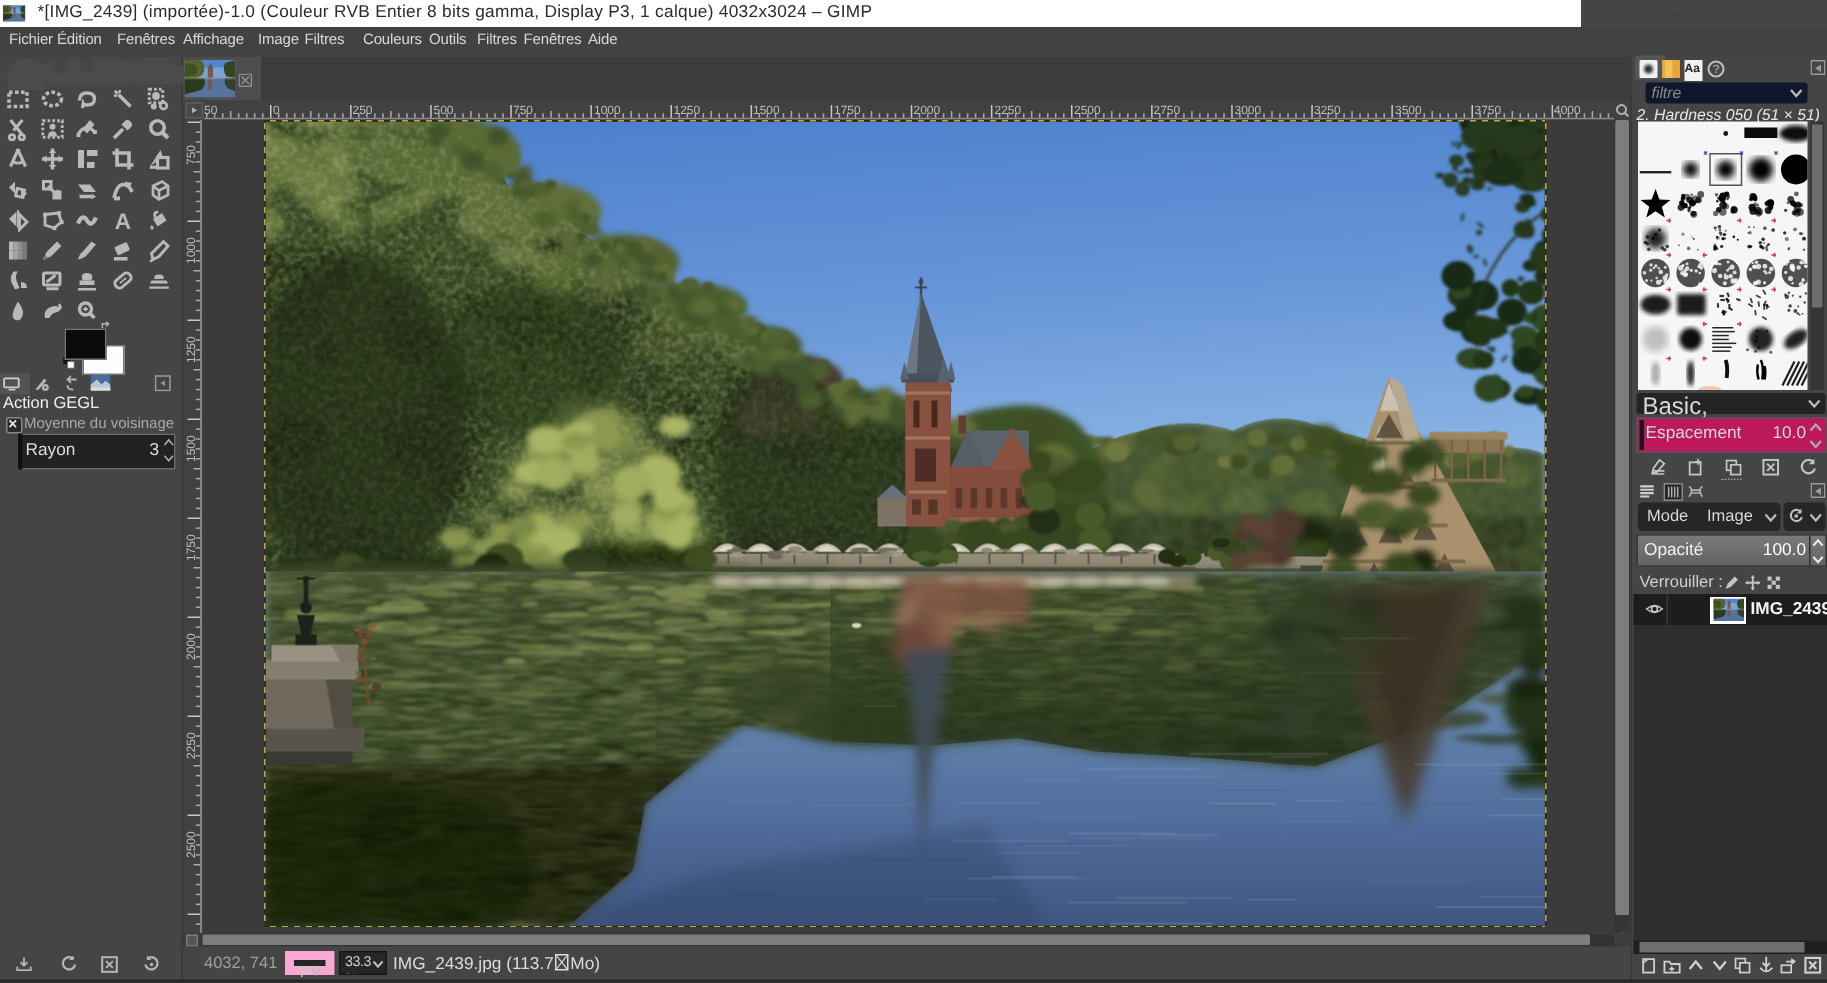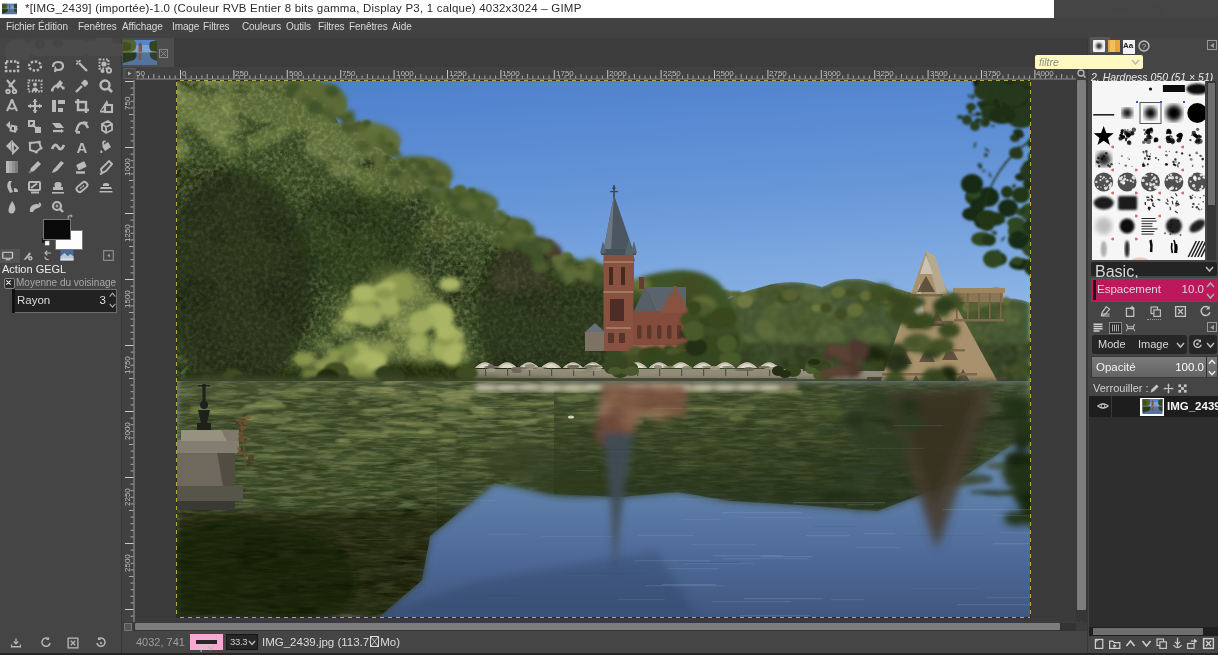--- a/index.html
+++ b/index.html
@@ -2484,21 +2484,21 @@
       <div style="position:absolute;left:1109px;top:39.5px;width:5px;height:12px;background:#f0c060"></div>
       <div style="position:absolute;left:1122px;top:39.5px;width:12px;height:14px;background:#f2f2f2;font-size:8px;color:#222;line-height:12px;font-weight:bold">Aa</div>
       <svg style="position:absolute;left:1137px;top:39.5px" width="12" height="12" viewBox="0 0 12 12">
         <circle cx="6" cy="6" r="5" fill="none" stroke="#c0c0c0" stroke-width="1.4"></circle>
         <text x="6" y="8.8" font-size="8" fill="#c0c0c0" text-anchor="middle" font-family="Liberation Sans">?</text>
       </svg>
       <svg style="position:absolute;left:1206px;top:40px" width="10" height="10" viewBox="0 0 10 10">
         <rect x="0.5" y="0.5" width="9" height="9" fill="none" stroke="#999"></rect>
         <path d="M7,3 l-4,2.5 4,2.5" fill="#999"></path>
       </svg>
-      <div style="position:absolute;left:1034px;top:55px;width:108px;height:14px;background:#fef9c3;border-radius:2px">
+      <div style="position:absolute;left:1096px;top:55px;width:108px;height:14px;background:#0f172a;border-radius:2px">
         <span style="position:absolute;left:4px;top:0.5px;font-size:10.5px;font-style:italic;color:#8a8a8a">filtre</span>
         <svg style="position:absolute;right:3px;top:4px" width="9" height="7" viewBox="0 0 9 7">
           <path d="M1,1 L4.5,5 L8,1" fill="none" stroke="#bbb" stroke-width="1.5"></path>
         </svg>
       </div>
       <div style="position:absolute;left:1090px;top:70.5px;font-size:10.5px;font-style:italic;color:#e8e8e8">2. Hardness 050 (51 × 51)</div>
       <div style="position:absolute;left:1091px;top:81px;width:113px;height:179px">
         <svg width="113" height="179" viewBox="0 0 113 179" style="display:block;background:#f6f6f6">
           <defs>
             <filter id="bb1">

